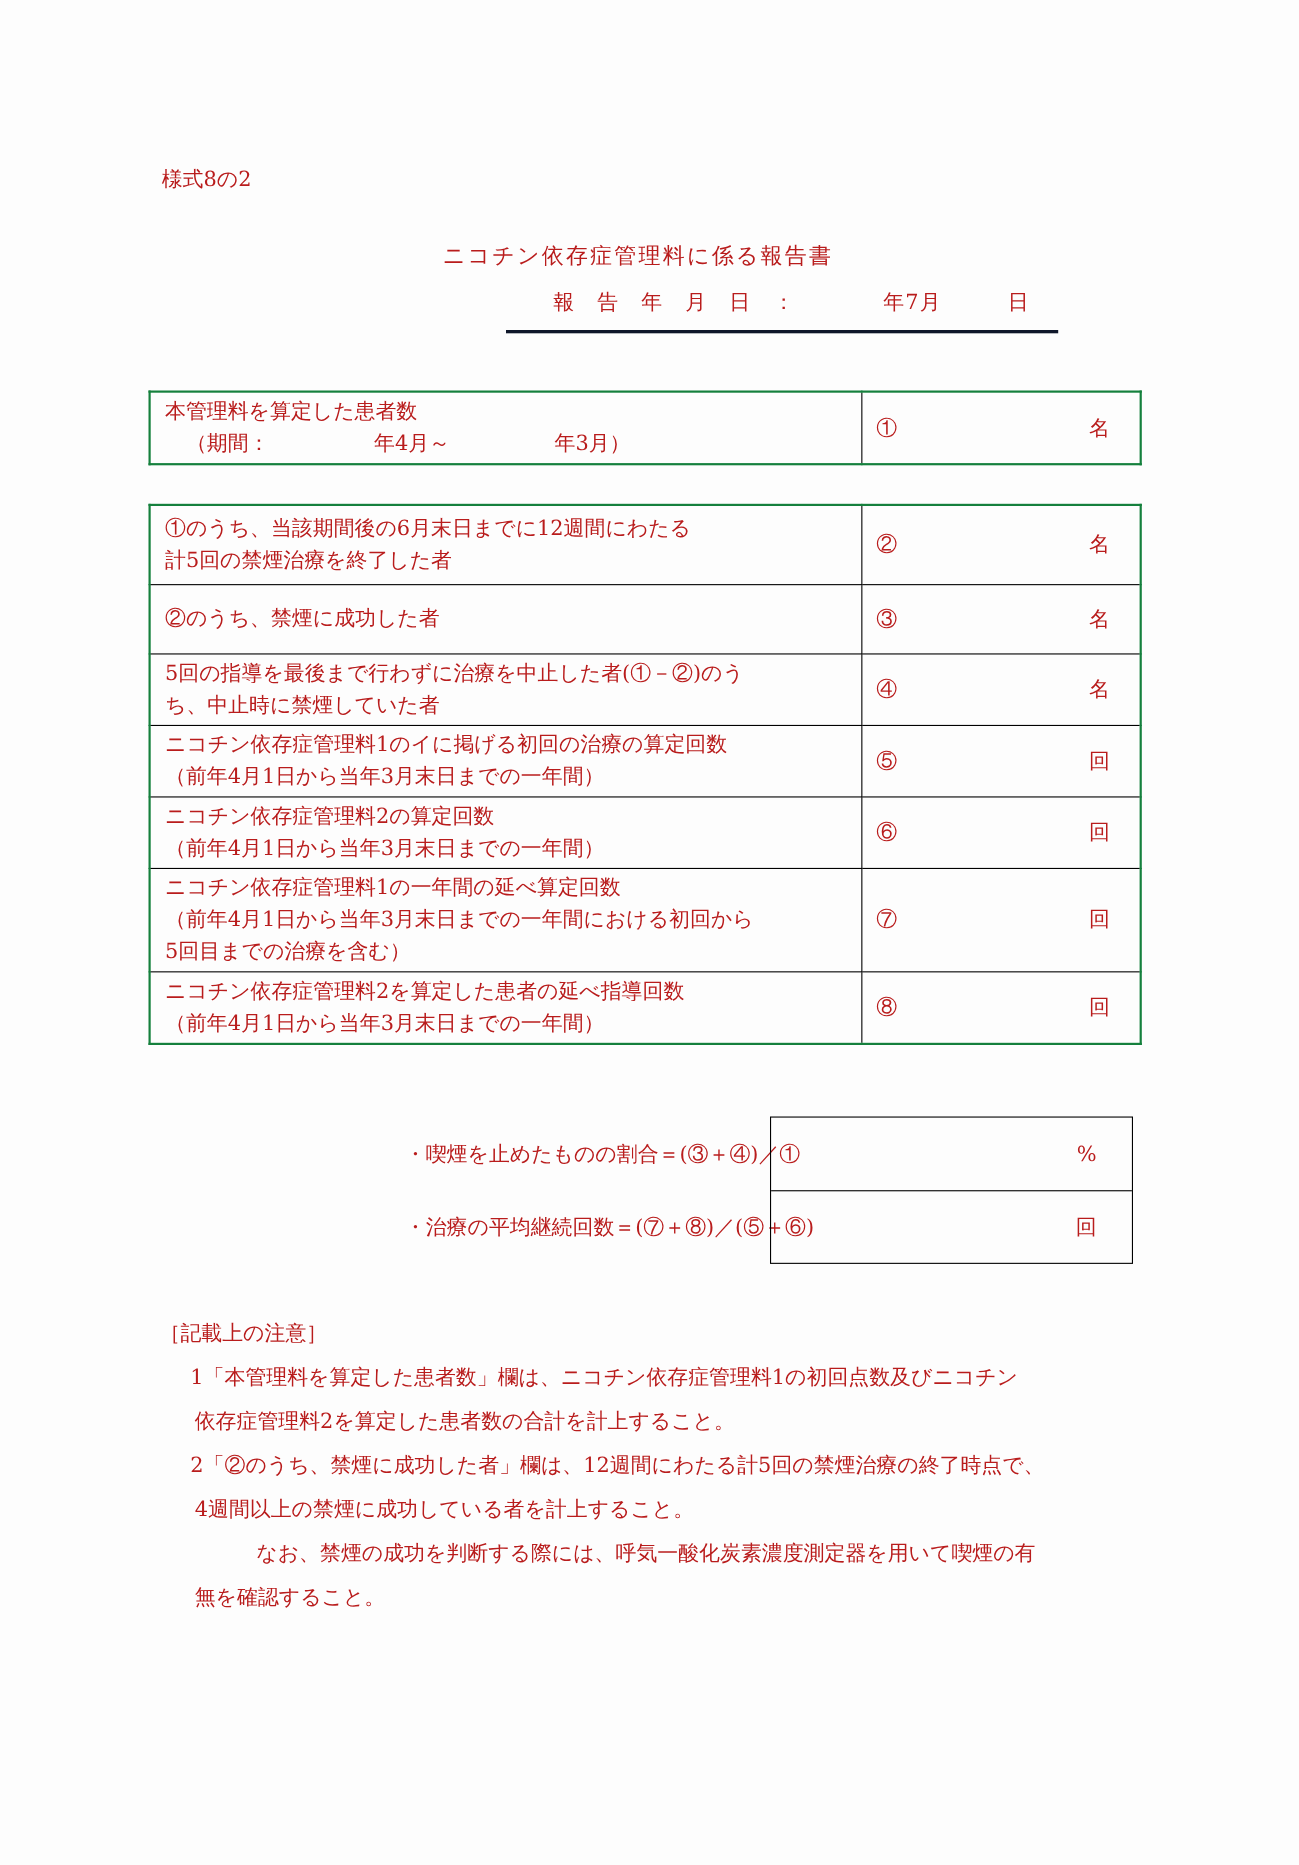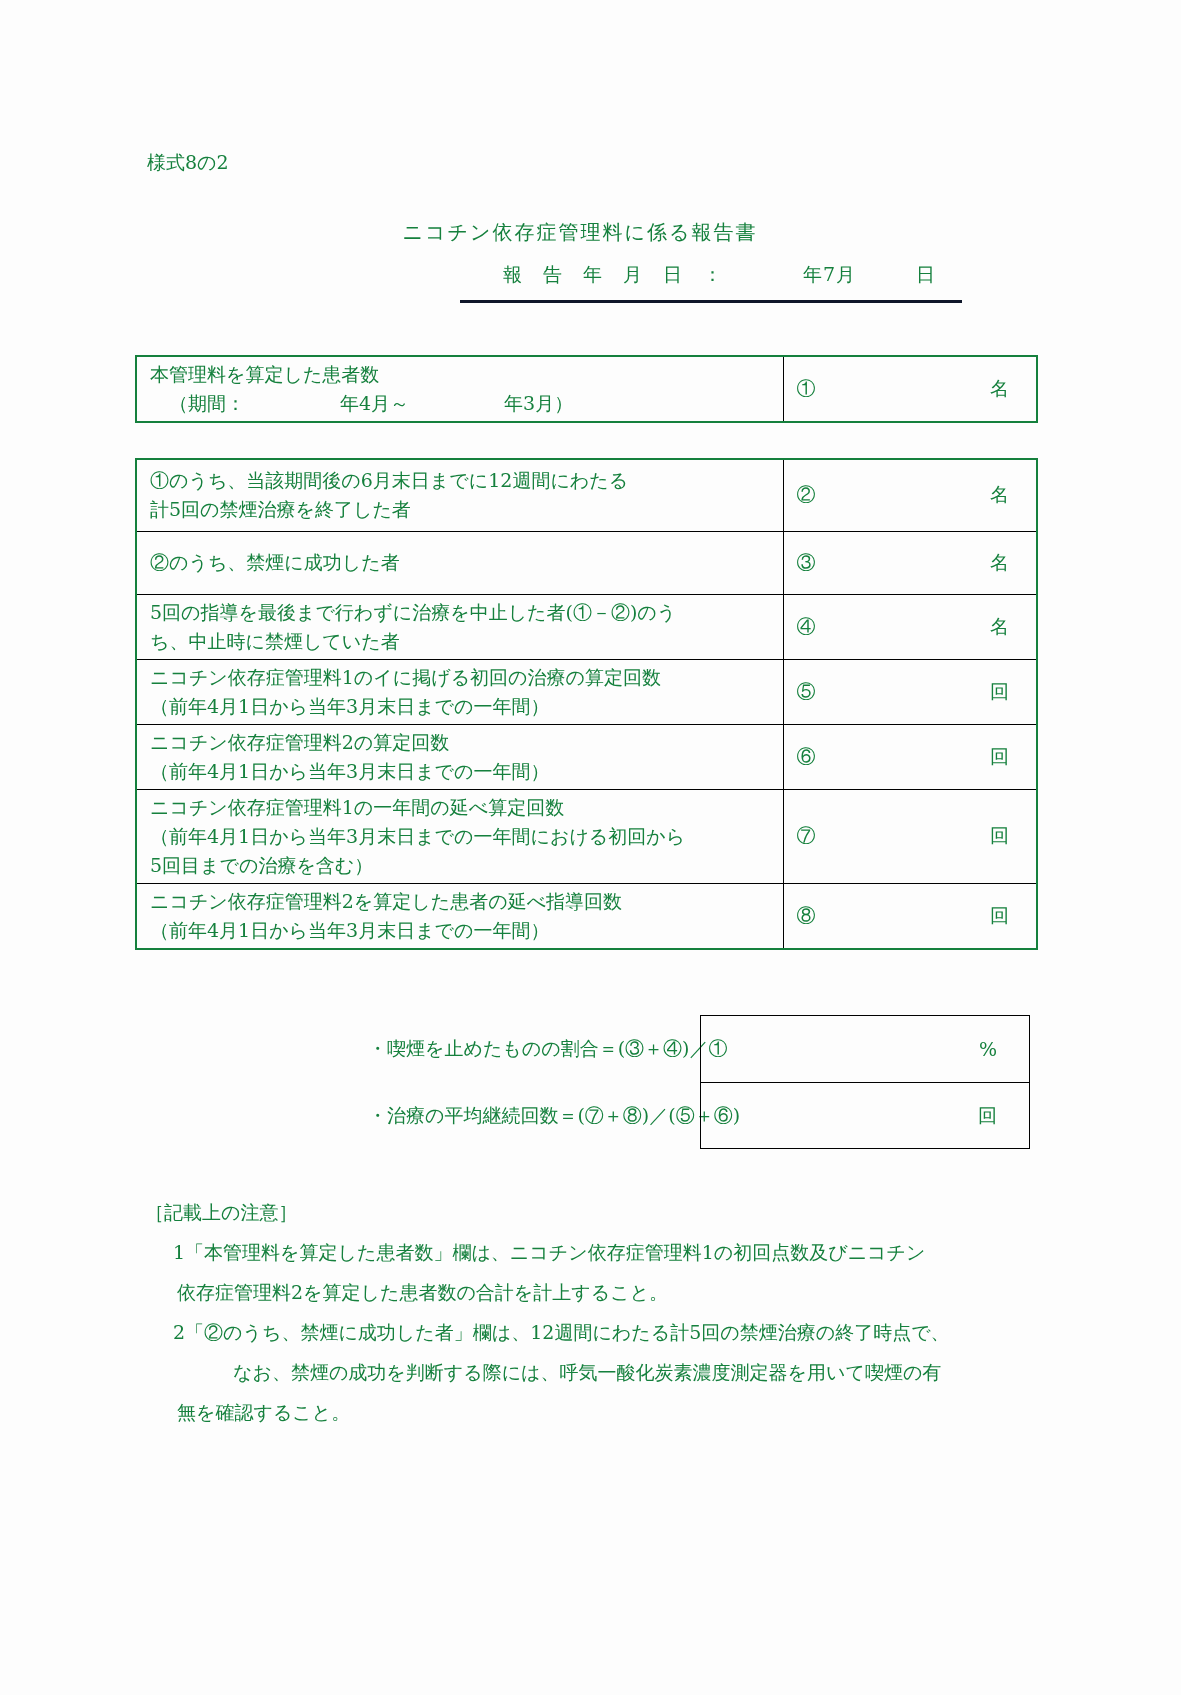--- a/index.html
+++ b/index.html
@@ -1,20 +1,20 @@
 <!DOCTYPE html>
 <html lang="ja"><head>
 <meta charset="utf-8">
 <style>
   html,body{margin:0;padding:0;background:#ffffff;}
   .page{
     position:relative;
     width:1181px;height:1695px;
     background:#fdfdfd;
-    color:#15803d;
+    color:#b91c1c;
     font-family:"DejaVu Serif","Liberation Serif",serif;
     font-size:19px;
     overflow:hidden;
   }
   .abs{position:absolute;}
   .formno{left:147px;top:150px;}
   .doc-title{left:0;top:219px;width:1160px;text-align:center;font-size:20px;letter-spacing:2px;}
   .dateline{
     left:460px;top:262px;width:502px;box-sizing:border-box;
     border-bottom:3px solid #0f172a;
@@ -172,17 +172,18 @@
     <div class="fcell">
       <span class="funit">回</span>
     </div>
   </div>
 
   <div class="abs notes">
     <div class="ind0">［記載上の注意］</div>
     <div class="ind1">1「本管理料を算定した患者数」欄は、ニコチン依存症管理料1の初回点数及びニコチン</div>
     <div class="ind2">依存症管理料2を算定した患者数の合計を計上すること。</div>
     <div class="ind1">2「②のうち、禁煙に成功した者」欄は、12週間にわたる計5回の禁煙治療の終了時点で、</div>
+    <div class="ind2">4週間以上の禁煙に成功している者を計上すること。</div>
     <div class="ind3">なお、禁煙の成功を判断する際には、呼気一酸化炭素濃度測定器を用いて喫煙の有</div>
     <div class="ind2">無を確認すること。</div>
   </div>
 
 </div>
 
 </body></html>

